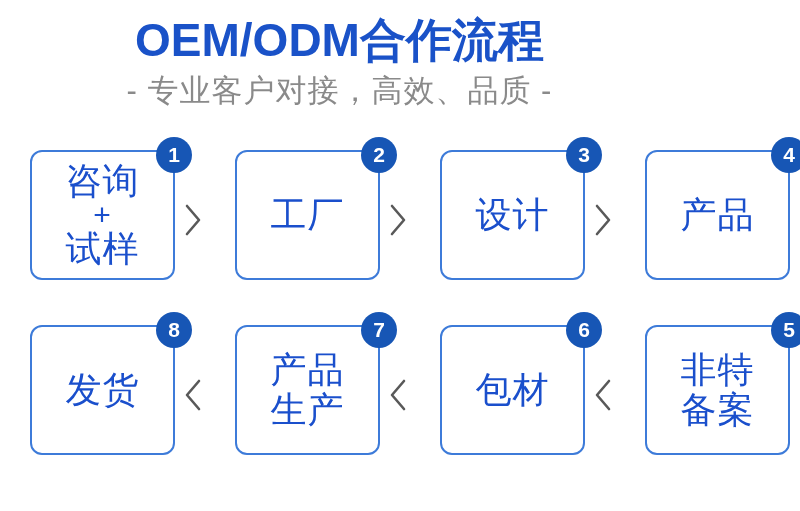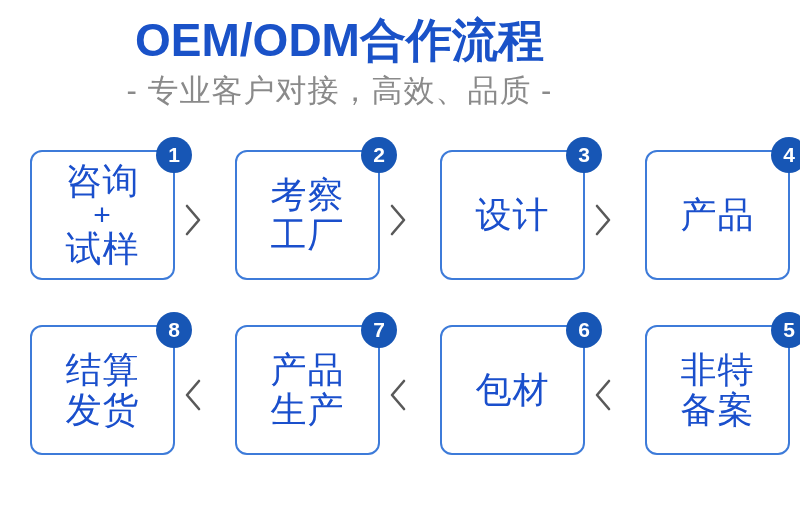--- a/index.html
+++ b/index.html
@@ -147,21 +147,20 @@
     </div>
 
     <div class="connector">
       <svg width="22" height="34" viewBox="0 0 22 34" fill="none">
           <path d="M5 3 L17 17 L5 31" stroke="#595959" stroke-width="2.6" stroke-linecap="round" stroke-linejoin="round"></path>
         </svg>
     </div>
 
     <div class="step-cell">
       <div class="step-box">
-        <span class="step-line">考察</span>
         <span class="step-line">工厂</span>
       </div>
       <div class="step-badge">2</div>
     </div>
 
     <div class="connector">
       <svg width="22" height="34" viewBox="0 0 22 34" fill="none">
           <path d="M5 3 L17 17 L5 31" stroke="#595959" stroke-width="2.6" stroke-linecap="round" stroke-linejoin="round"></path>
         </svg>
     </div>
@@ -185,21 +184,20 @@
       </div>
       <div class="step-badge">4</div>
     </div>
 
   </div>
 
   <div class="flow-row" id="row-bottom">
 
     <div class="step-cell">
       <div class="step-box">
-        <span class="step-line">结算</span>
         <span class="step-line">发货</span>
       </div>
       <div class="step-badge">8</div>
     </div>
 
     <div class="connector">
       <svg width="22" height="34" viewBox="0 0 22 34" fill="none">
           <path d="M17 3 L5 17 L17 31" stroke="#595959" stroke-width="2.6" stroke-linecap="round" stroke-linejoin="round"></path>
         </svg>
     </div>

